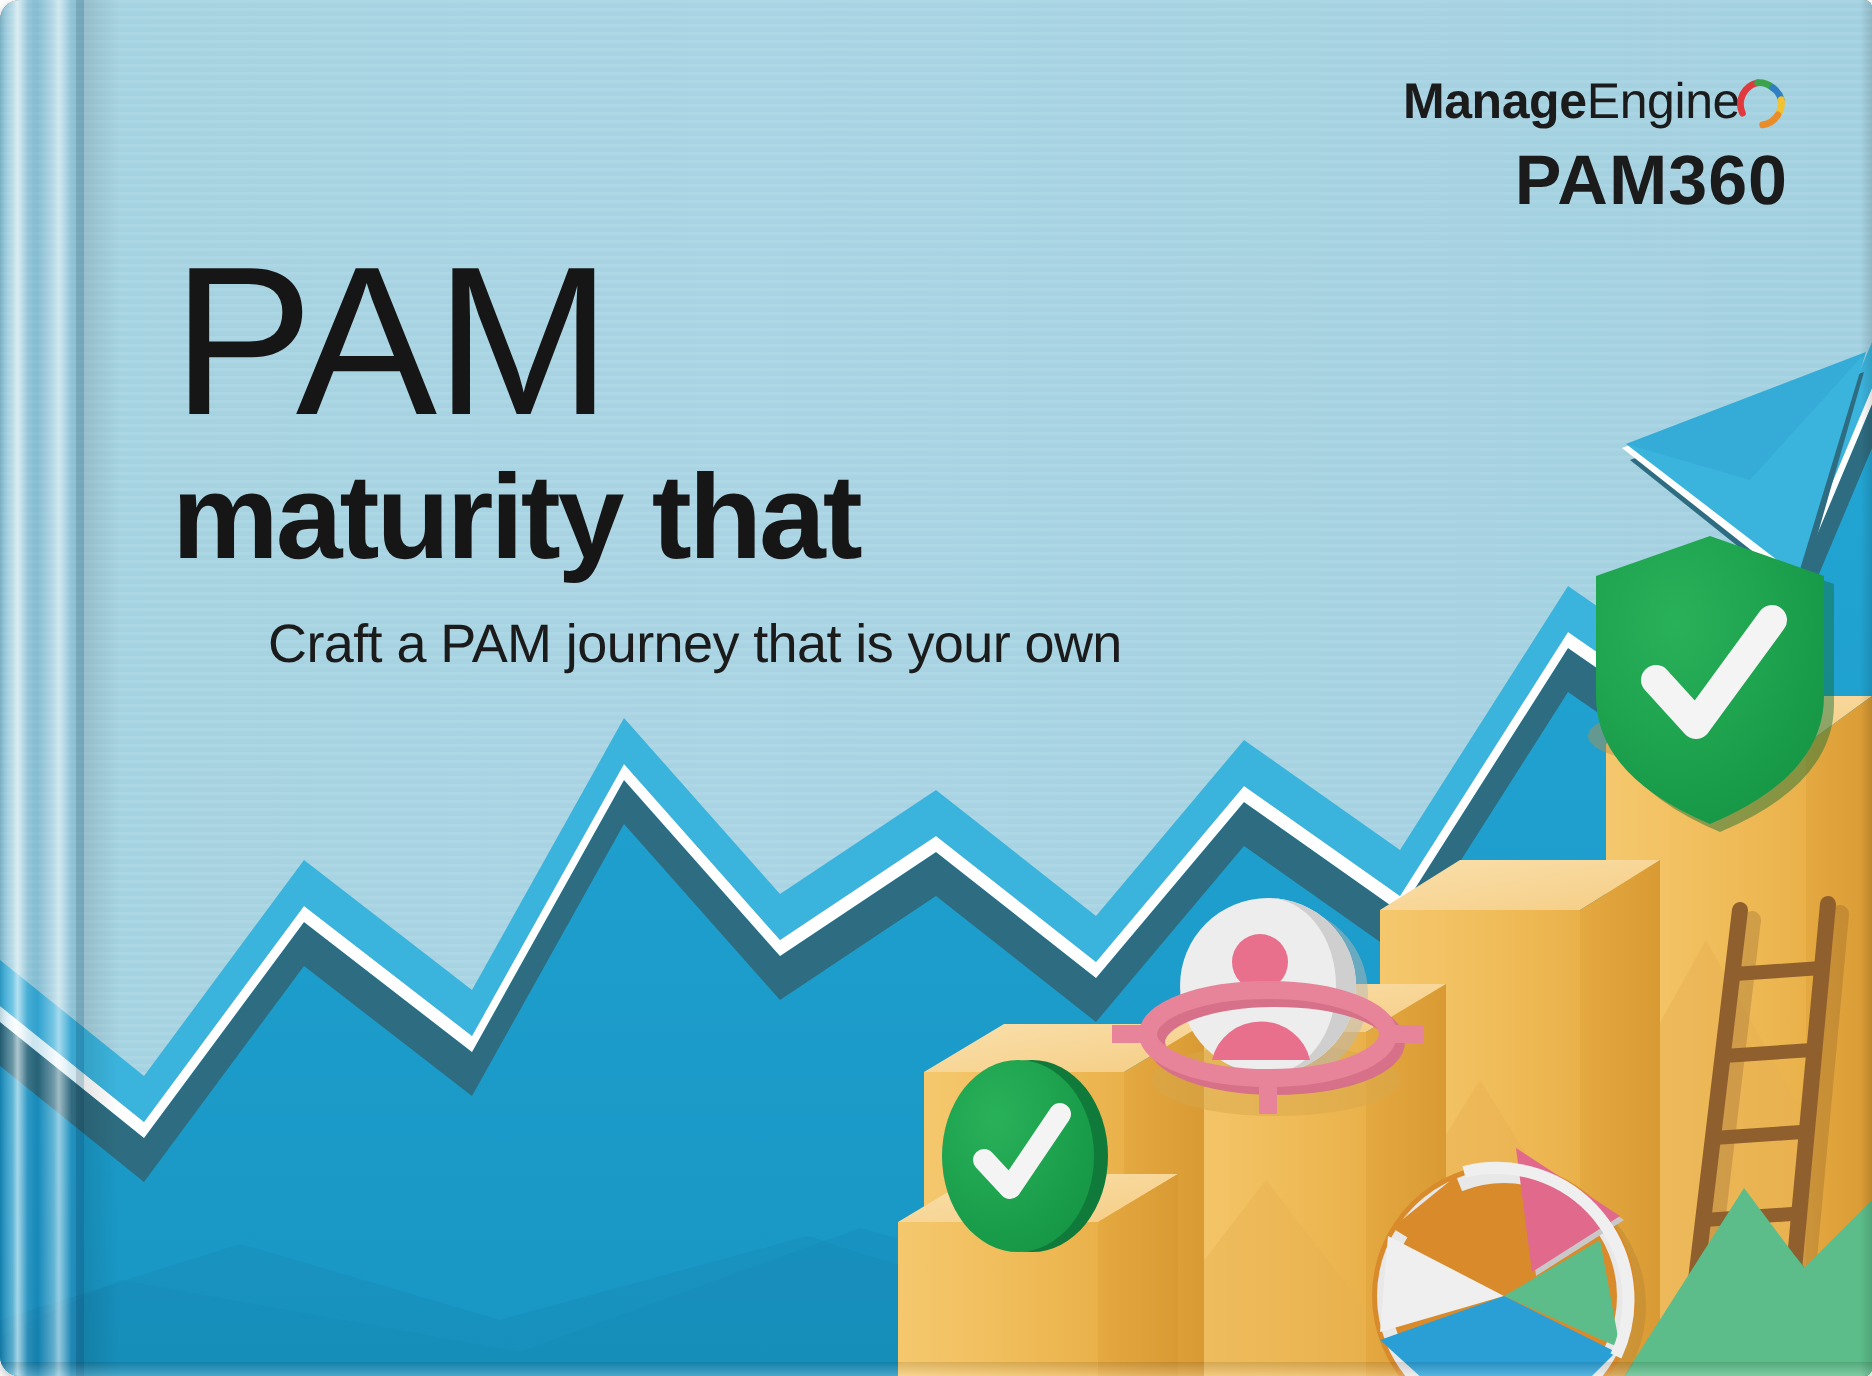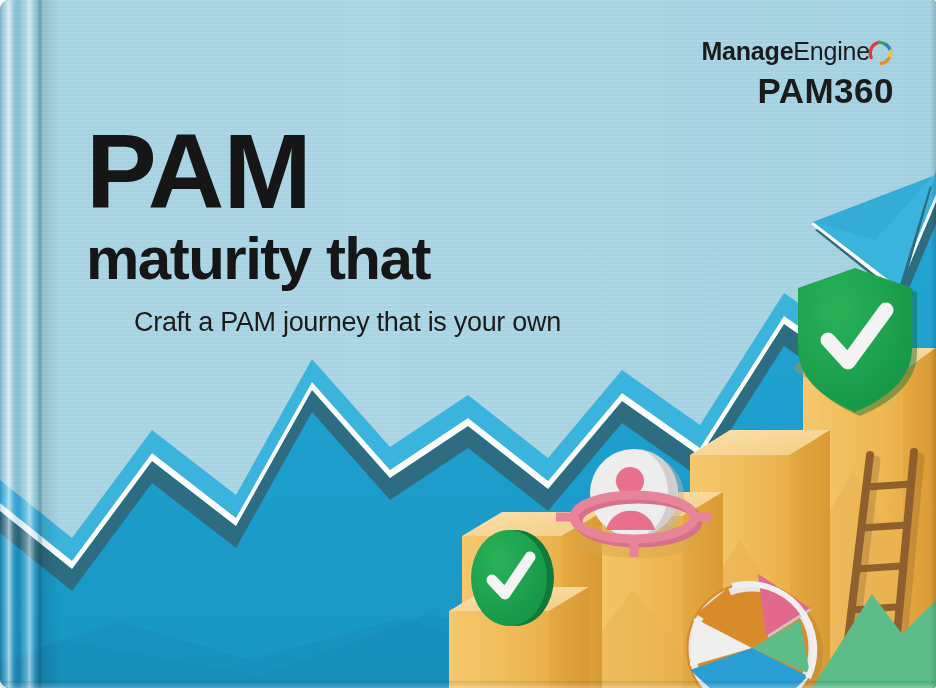--- a/index.html
+++ b/index.html
@@ -92,21 +92,21 @@
   .me-line .bold{font-weight:bold;}
   .me-line .light{font-weight:normal;}
   .me-swirl{display:inline-block;vertical-align:-6px;margin-left:-3px;}
   .pam360{
     font-size:35px;font-weight:bold;color:#1b1b1b;letter-spacing:.5px;
     margin-top:1px;line-height:38px;white-space:nowrap;
   }
 
   .title-main{
     position:absolute;left:86px;top:119px;z-index:30;
-    font-size:106px;font-weight:bold;line-height:104px;color:#161616;
+    font-size:106px;font-weight:normal;line-height:104px;color:#161616;
     letter-spacing:-1px;
     text-align:right;
   }
   .title-sub{
     position:absolute;left:86px;top:228px;z-index:30;
     font-size:60px;font-weight:bold;line-height:62px;color:#161616;
     letter-spacing:-1.5px;
   }
   .tagline{
     position:absolute;left:86px;top:305px;z-index:30;

